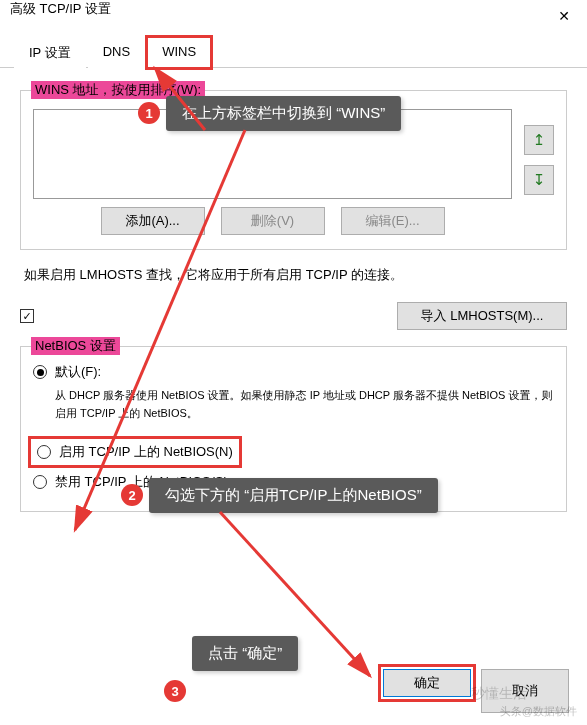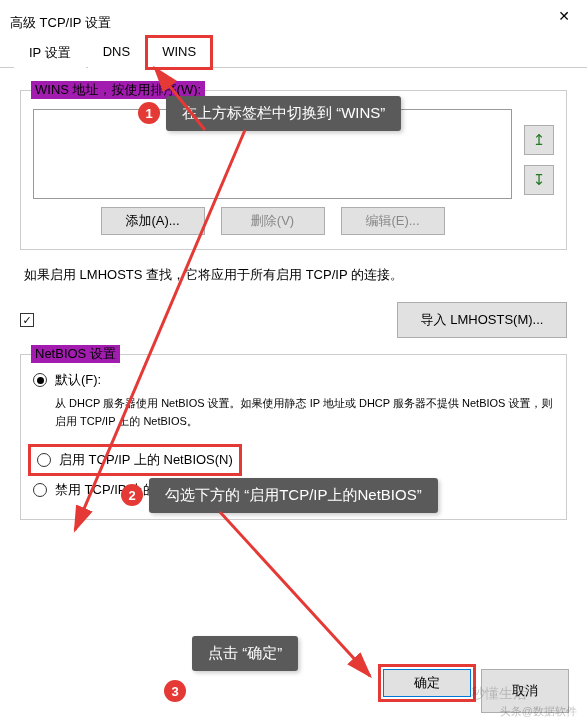--- a/index.html
+++ b/index.html
@@ -1,37 +1,37 @@
 <!DOCTYPE html>
 <html><head>
 <meta charset="utf-8">
 <style>
   * { box-sizing: border-box; font-family: "Microsoft YaHei", "Segoe UI", sans-serif; }
   body { margin: 0; background: #fff; width: 587px; height: 725px; position: relative; overflow: hidden; font-size: 13px; color: #000; }
-  .titlebar { display: flex; align-items: flex-end; justify-content: space-between; height: 32px; padding: 0 0 0 10px; }
+  .titlebar { display: flex; align-items: flex-start; justify-content: space-between; height: 32px; padding: 0 0 0 10px; }
   .titlebar .title { font-size: 13px; }
   .close-btn { width: 46px; height: 32px; display: flex; align-items: center; justify-content: center; font-size: 14px; }
   .tabs { display: flex; padding: 4px 18px 0 14px; border-bottom: 1px solid #ccc; position: relative; }
   .tab { padding: 6px 14px; border: 1px solid transparent; border-bottom: none; margin-right: 2px; position: relative; top: 1px; background: #fff; }
   .tab.active { border-color: #ccc; border-bottom: 1px solid #fff; }
   .tab.hl { outline: 3px solid #e53935; outline-offset: -1px; }
   .content { padding: 14px 20px 10px 20px; }
   .group { border: 1px solid #ccc; padding: 10px 12px 14px 12px; margin-top: 8px; position: relative; }
-  .group-label { position: absolute; top: -10px; left: 10px; background: #a21caf; padding: 0 4px; }
+  .group-label { position: absolute; top: -10px; left: 10px; background: #ec4899; padding: 0 4px; }
   .listbox { border: 1px solid #999; height: 90px; margin: 8px 0 8px 0; background: #fff; }
   .side-btns { position: absolute; right: 12px; top: 34px; display: flex; flex-direction: column; gap: 10px; }
   .side-btn { width: 30px; height: 30px; border: 1px solid #adadad; background: #e1e1e1; display: flex; align-items: center; justify-content: center; color: #227a22; font-size: 15px; font-family: "Segoe UI Symbol"; }
   .btn-row { display: flex; gap: 16px; justify-content: center; margin-top: 4px; }
   .btn { min-width: 104px; height: 28px; border: 1px solid #adadad; background: #e1e1e1; display: flex; align-items: center; justify-content: center; font-size: 13px; }
   .btn.disabled { color: #888; }
   .note { margin: 16px 0 18px 4px; }
   .row-flex { display: flex; align-items: center; gap: 12px; }
   .checkbox { display: flex; align-items: center; gap: 6px; }
   .checkbox .box { width: 14px; height: 14px; border: 1px solid #333; display: inline-flex; align-items: center; justify-content: center; font-size: 11px; color: #000; }
-  .import-btn { min-width: 170px; height: 36px; border: 1px solid #adadad; background: #e1e1e1; display: flex; align-items: center; justify-content: center; }
+  .import-btn { min-width: 170px; height: 28px; border: 1px solid #adadad; background: #e1e1e1; display: flex; align-items: center; justify-content: center; }
   .radio { display: flex; align-items: center; gap: 8px; margin: 6px 0; }
   .radio .circ { width: 14px; height: 14px; border: 1px solid #333; border-radius: 50%; display: inline-flex; align-items: center; justify-content: center; }
   .radio .circ.sel::after { content: ""; width: 7px; height: 7px; border-radius: 50%; background: #000; }
   .radio-desc { margin: 4px 0 19px 22px; font-size: 11px; line-height: 1.6; }
   .radio.hl { outline: 3px solid #e53935; outline-offset: 2px; padding: 2px 4px; }
   .footer { position: absolute; bottom: 12px; right: 18px; display: flex; gap: 10px; }
   .ok-btn { min-width: 88px; height: 28px; border: 1px solid #0078d7; background: #e1e1e1; display: flex; align-items: center; justify-content: center; outline: 3px solid #e53935; outline-offset: 2px; }
   .cancel-btn { min-width: 88px; height: 44px; border: 1px solid #adadad; background: #e1e1e1; display: flex; align-items: center; justify-content: center; }
   .callout { position: absolute; background: #5a5a5a; color: #fff; padding: 8px 16px; border-radius: 3px; font-size: 15px; display: flex; align-items: center; box-shadow: 2px 2px 4px rgba(0,0,0,0.2); }
   .step-badge { width: 22px; height: 22px; border-radius: 50%; background: #e53935; color: #fff; display: inline-flex; align-items: center; justify-content: center; font-size: 13px; position: absolute; font-weight: bold; }

